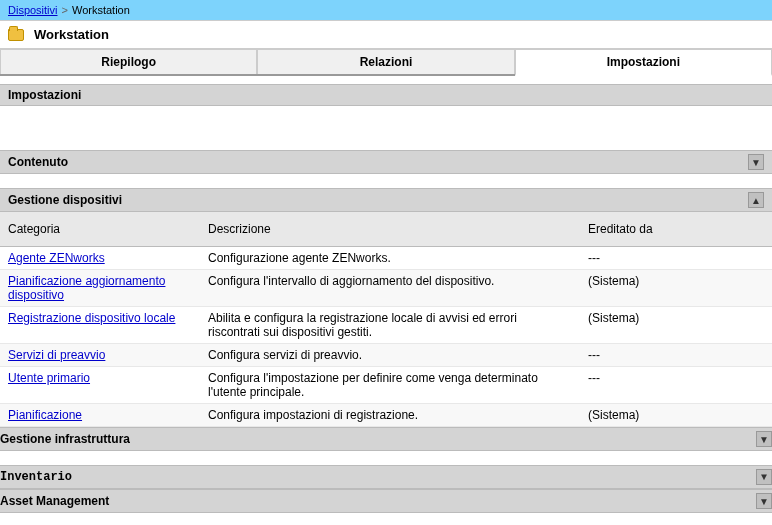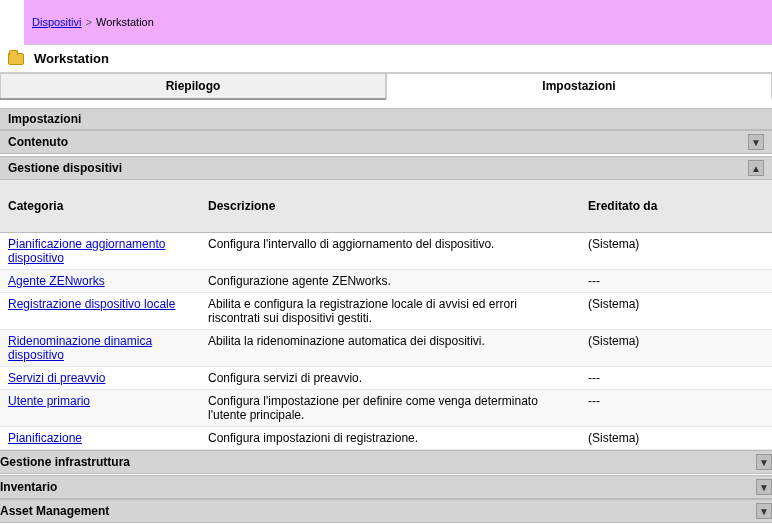--- a/index.html
+++ b/index.html
@@ -1,27 +1,26 @@
 <!DOCTYPE html>
 <html><head>
   <meta charset="utf-8">
   <style>
     * { margin: 0; padding: 0; box-sizing: border-box; }
     body { font-family: Arial, Helvetica, sans-serif; font-size: 12px; background: #fff; color: #000; width: 772px; }
 
     
     #breadcrumb-bar {
-      background: #f0abfc;
-      padding: 16px 8px;
+      background: #7dd3fc;
+      padding: 4px 8px;
       font-size: 11px;
       border-bottom: 1px solid #ccc;
       display: flex;
       align-items: center;
       gap: 4px;
-      margin-left: 24px;
     }
     .breadcrumb-sep { color: #666; }
 
     
     #title-area {
       padding: 6px 8px;
       display: flex;
       align-items: center;
       gap: 6px;
       border-bottom: 1px solid #ccc;
@@ -52,20 +51,21 @@
       font-weight: bold;
       font-size: 12px;
       border-top: 1px solid #bbb;
       border-bottom: 1px solid #bbb;
     }
 
     .section-header-collapsible {
       display: flex;
       justify-content: space-between;
       align-items: center;
+      margin-top: 44px;
     }
 
     .collapse-icon {
       cursor: pointer;
       font-size: 14px;
       color: #333;
       background: #c0c0c0;
       border: 1px solid #999;
       width: 16px;
       height: 16px;
@@ -75,23 +75,23 @@
       font-size: 10px;
     }
 
     
     .settings-table {
       width: 100%;
       border-collapse: collapse;
     }
     .settings-table th {
       background: #e8e8e8;
-      padding: 19px 8px;
+      padding: 10px 8px;
       text-align: left;
-      font-weight: bold;
+      font-weight: normal;
       font-size: 12px;
       border-bottom: 1px solid #bbb;
     }
     .settings-table td {
       padding: 4px 8px;
       vertical-align: top;
       border-bottom: 1px solid #e8e8e8;
       font-size: 12px;
     }
     .settings-table tr:nth-child(even) td { background: #f8f8f8; }
@@ -150,68 +150,64 @@
   <span>Workstation</span>
 </div>
 
 <div id="title-area">
   <span class="folder-icon"></span>
   <span style="font-weight:bold; font-size:13px;">Workstation</span>
 </div>
 
 <div id="tabs">
   <div class="tab">Riepilogo</div>
+  <div class="tab">Relazioni</div>
   <div class="tab active">Impostazioni</div>
 </div>
 
 <div style="margin-top:8px;">
   <div class="section-header">
     <span>Impostazioni</span>
   </div>
 
   <div class="section-header section-header-collapsible">
     <span>Contenuto</span>
     <div class="collapse-icon down-arrow"></div>
   </div>
 
-  <div class="section-header section-header-collapsible" style="margin-top:2px;">
+  <div class="section-header section-header-collapsible" style="margin-top:14px;">
     <span>Gestione dispositivi</span>
     <div class="collapse-icon up-arrow"></div>
   </div>
 
   <table class="settings-table">
     <thead>
       <tr>
         <th class="col-cat">Categoria</th>
         <th class="col-desc">Descrizione</th>
         <th class="col-inh">Ereditato da</th>
       </tr>
     </thead>
     <tbody id="table-body">
     <tr>
+          <td class="col-cat"><a href="#">Agente ZENworks</a></td>
+          <td class="col-desc">Configurazione agente ZENworks.</td>
+          <td class="col-inh">---</td>
+        </tr>
+        <tr>
           <td class="col-cat"><a href="#">Pianificazione aggiornamento dispositivo</a></td>
           <td class="col-desc">Configura l'intervallo di aggiornamento del dispositivo.</td>
           <td class="col-inh">(Sistema)</td>
         </tr>
         <tr>
-          <td class="col-cat"><a href="#">Agente ZENworks</a></td>
-          <td class="col-desc">Configurazione agente ZENworks.</td>
-          <td class="col-inh">---</td>
-        </tr>
-        <tr>
           <td class="col-cat"><a href="#">Registrazione dispositivo locale</a></td>
           <td class="col-desc">Abilita e configura la registrazione locale di avvisi ed errori riscontrati sui dispositivi gestiti.</td>
           <td class="col-inh">(Sistema)</td>
         </tr>
         <tr>
-          <td class="col-cat"><a href="#">Ridenominazione dinamica dispositivo</a></td>
-          <td class="col-desc">Abilita la ridenominazione automatica dei dispositivi.</td>
-          <td class="col-inh">(Sistema)</td>
-        </tr>
-        <tr>
           <td class="col-cat"><a href="#">Servizi di preavvio</a></td>
           <td class="col-desc">Configura servizi di preavvio.</td>
           <td class="col-inh">---</td>
         </tr>
         <tr>
           <td class="col-cat"><a href="#">Utente primario</a></td>
           <td class="col-desc">Configura l'impostazione per definire come venga determinato l'utente principale.</td>
           <td class="col-inh">---</td>
         </tr>
         <tr>
@@ -220,21 +216,21 @@
           <td class="col-inh">(Sistema)</td>
         </tr>
       </tbody>
   </table>
 
   <div class="bottom-section">
     <span>Gestione infrastruttura</span>
     <div class="collapse-icon down-arrow"></div>
   </div>
 
-  <div class="bottom-section" style="margin-top:1px;">
+  <div class="bottom-section" style="margin-top:14px;font-family:Liberation Mono, monospace;">
     <span>Inventario</span>
     <div class="collapse-icon down-arrow"></div>
   </div>
 
   <div class="bottom-section" style="margin-top:0;">
     <span>Asset Management</span>
     <div class="collapse-icon down-arrow"></div>
   </div>
 </div>
 

